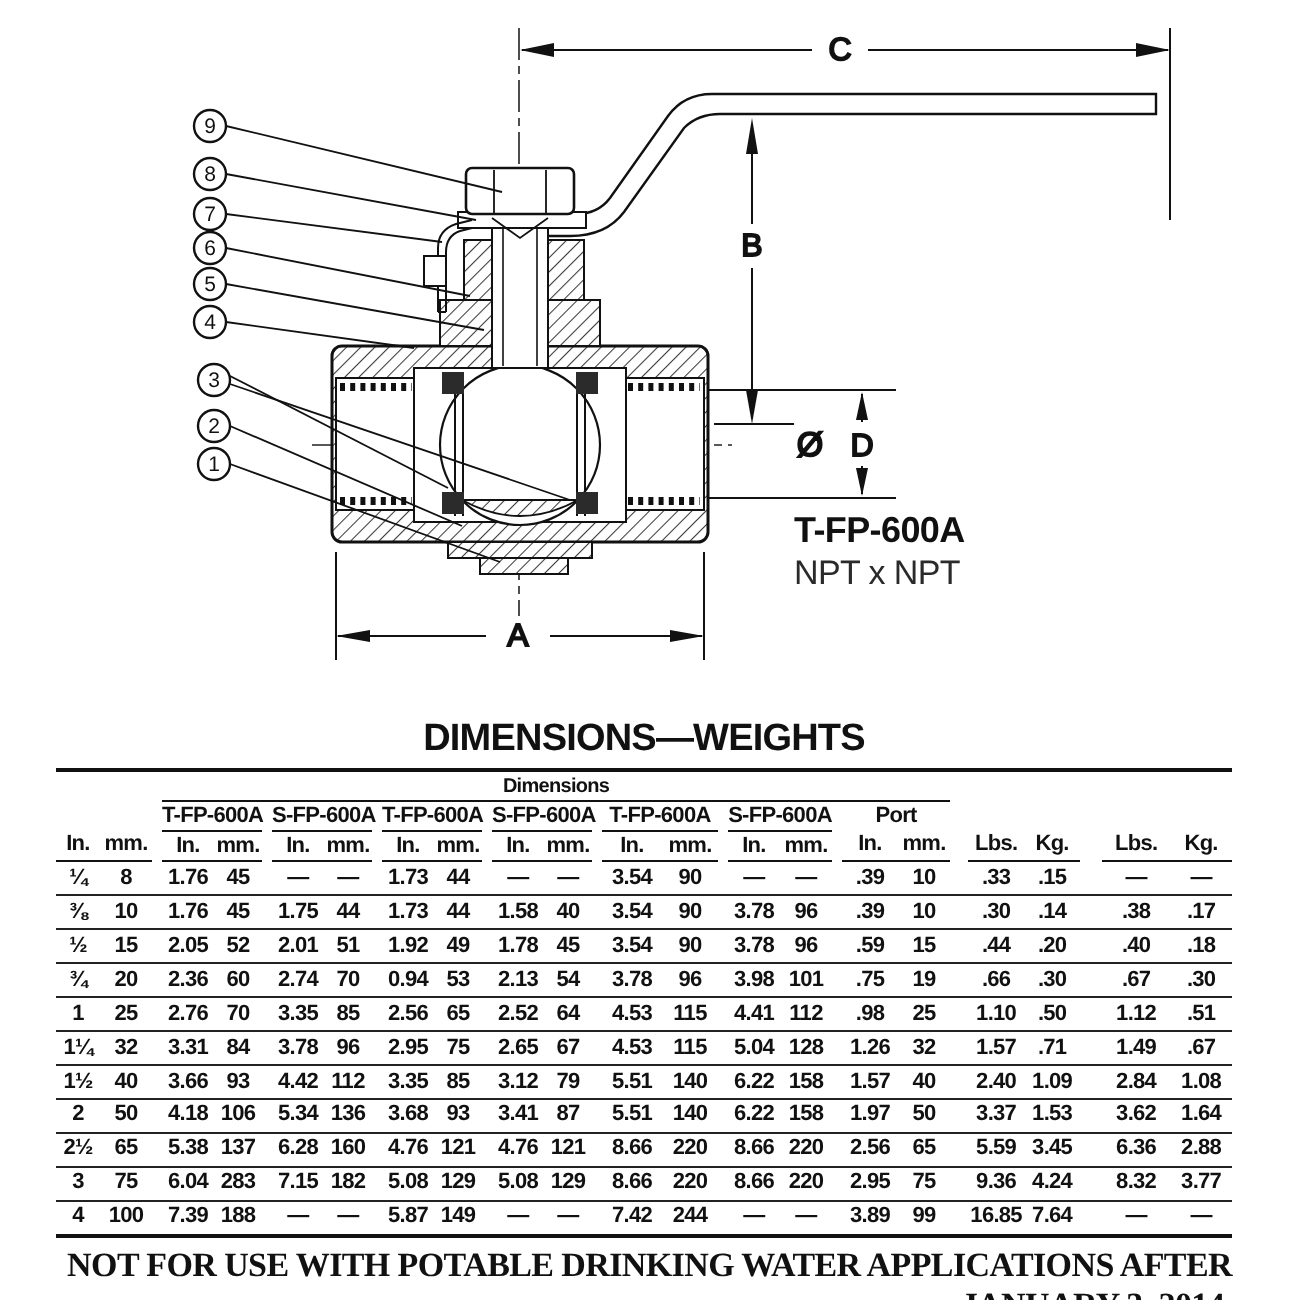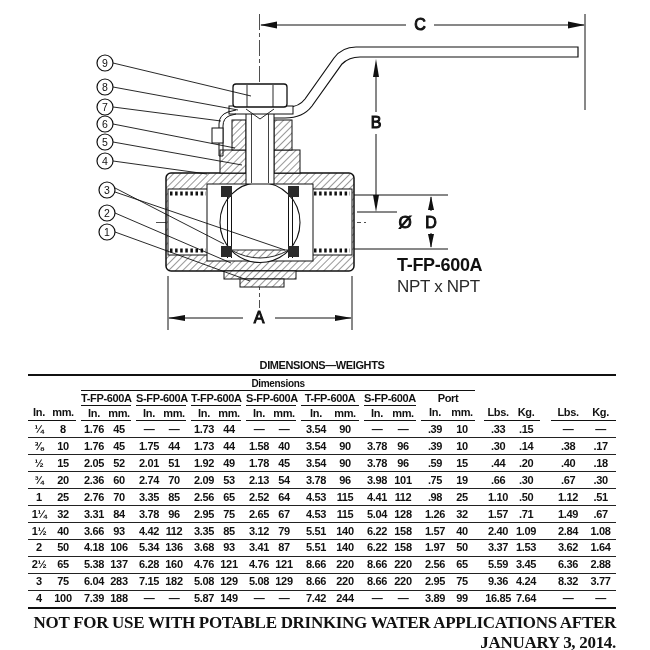--- a/index.html
+++ b/index.html
@@ -1,20 +1,20 @@
 <!DOCTYPE html>
 <html><head>
 <meta charset="utf-8">
 <style>
   html,body{margin:0;padding:0;background:#fff;}
   #page{position:relative;width:650px;height:650px;background:#fff;overflow:hidden;
         font-family:"Liberation Sans","DejaVu Sans",sans-serif;color:#111;}
   #drawing{position:absolute;left:0;top:0;}
   #tablewrap{position:absolute;left:28px;top:359px;width:588px;}
-  #tbl-title{font-size:11px;font-weight:bold;text-align:center;letter-spacing:-0.4px;margin:0 0 3px 0;}
+  #tbl-title{font-size:19px;font-weight:bold;text-align:center;letter-spacing:-0.4px;margin:0 0 3px 0;}
   #tbl-rule{height:0;border-top:2.6px solid #111;margin-bottom:1px;}
   table{border-collapse:collapse;table-layout:fixed;width:588px;
         font-size:11px;font-weight:bold;letter-spacing:-0.35px;line-height:1;}
   td{text-align:center;padding:2px 0;overflow:visible;white-space:nowrap;}
   thead td{padding:1.5px 0;}
   .u{border-bottom:1.7px solid #111;}
   tbody td{padding:2.6px 0 2.4px 0;}
   tbody tr{border-bottom:1.1px solid #222;}
   tbody tr:last-child{border-bottom:2.3px solid #111;}
   #footnote{font-size:17px;font-weight:bold;letter-spacing:-0.3px;margin-top:4px;text-align:right;font-family:Liberation Serif, serif;}
@@ -390,21 +390,21 @@
           <tr>
             <td>¾</td>
             <td>20</td>
             <td class="sp"></td>
             <td>2.36</td>
             <td>60</td>
             <td class="sp"></td>
             <td>2.74</td>
             <td>70</td>
             <td class="sp"></td>
-            <td>2.09</td>
+            <td>0.94</td>
             <td>53</td>
             <td class="sp"></td>
             <td>2.13</td>
             <td>54</td>
             <td class="sp"></td>
             <td>3.78</td>
             <td>96</td>
             <td class="sp"></td>
             <td>3.98</td>
             <td>101</td>

